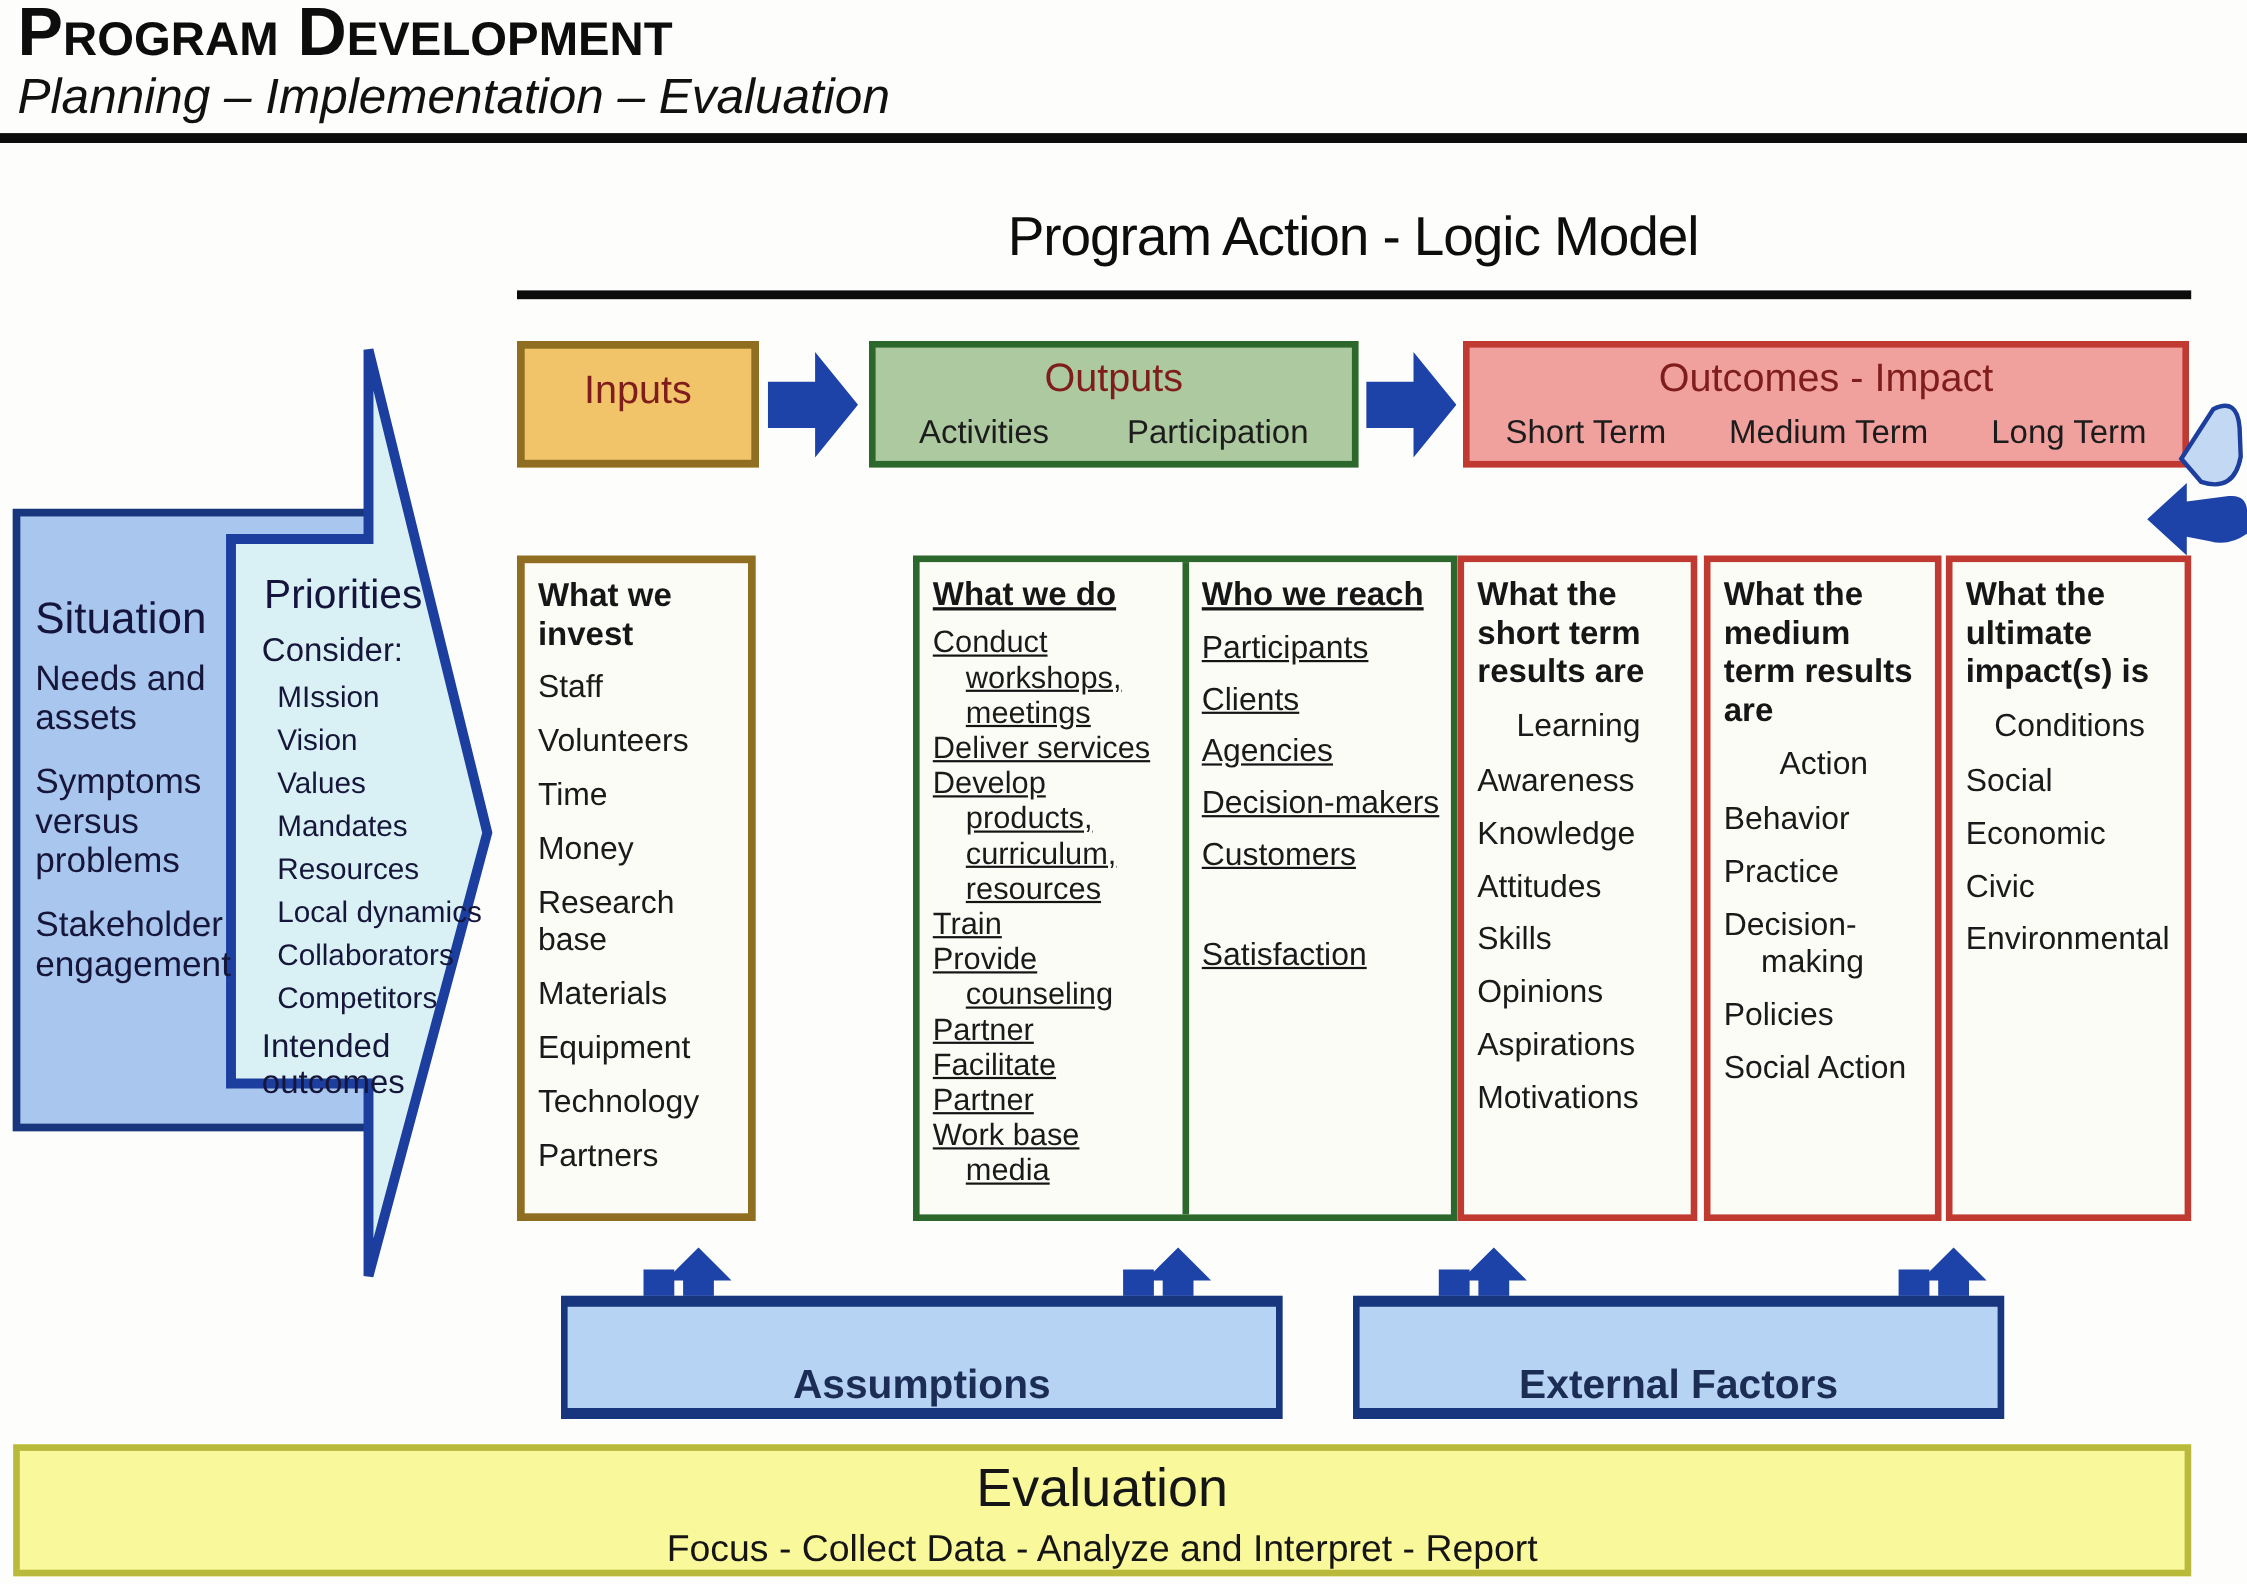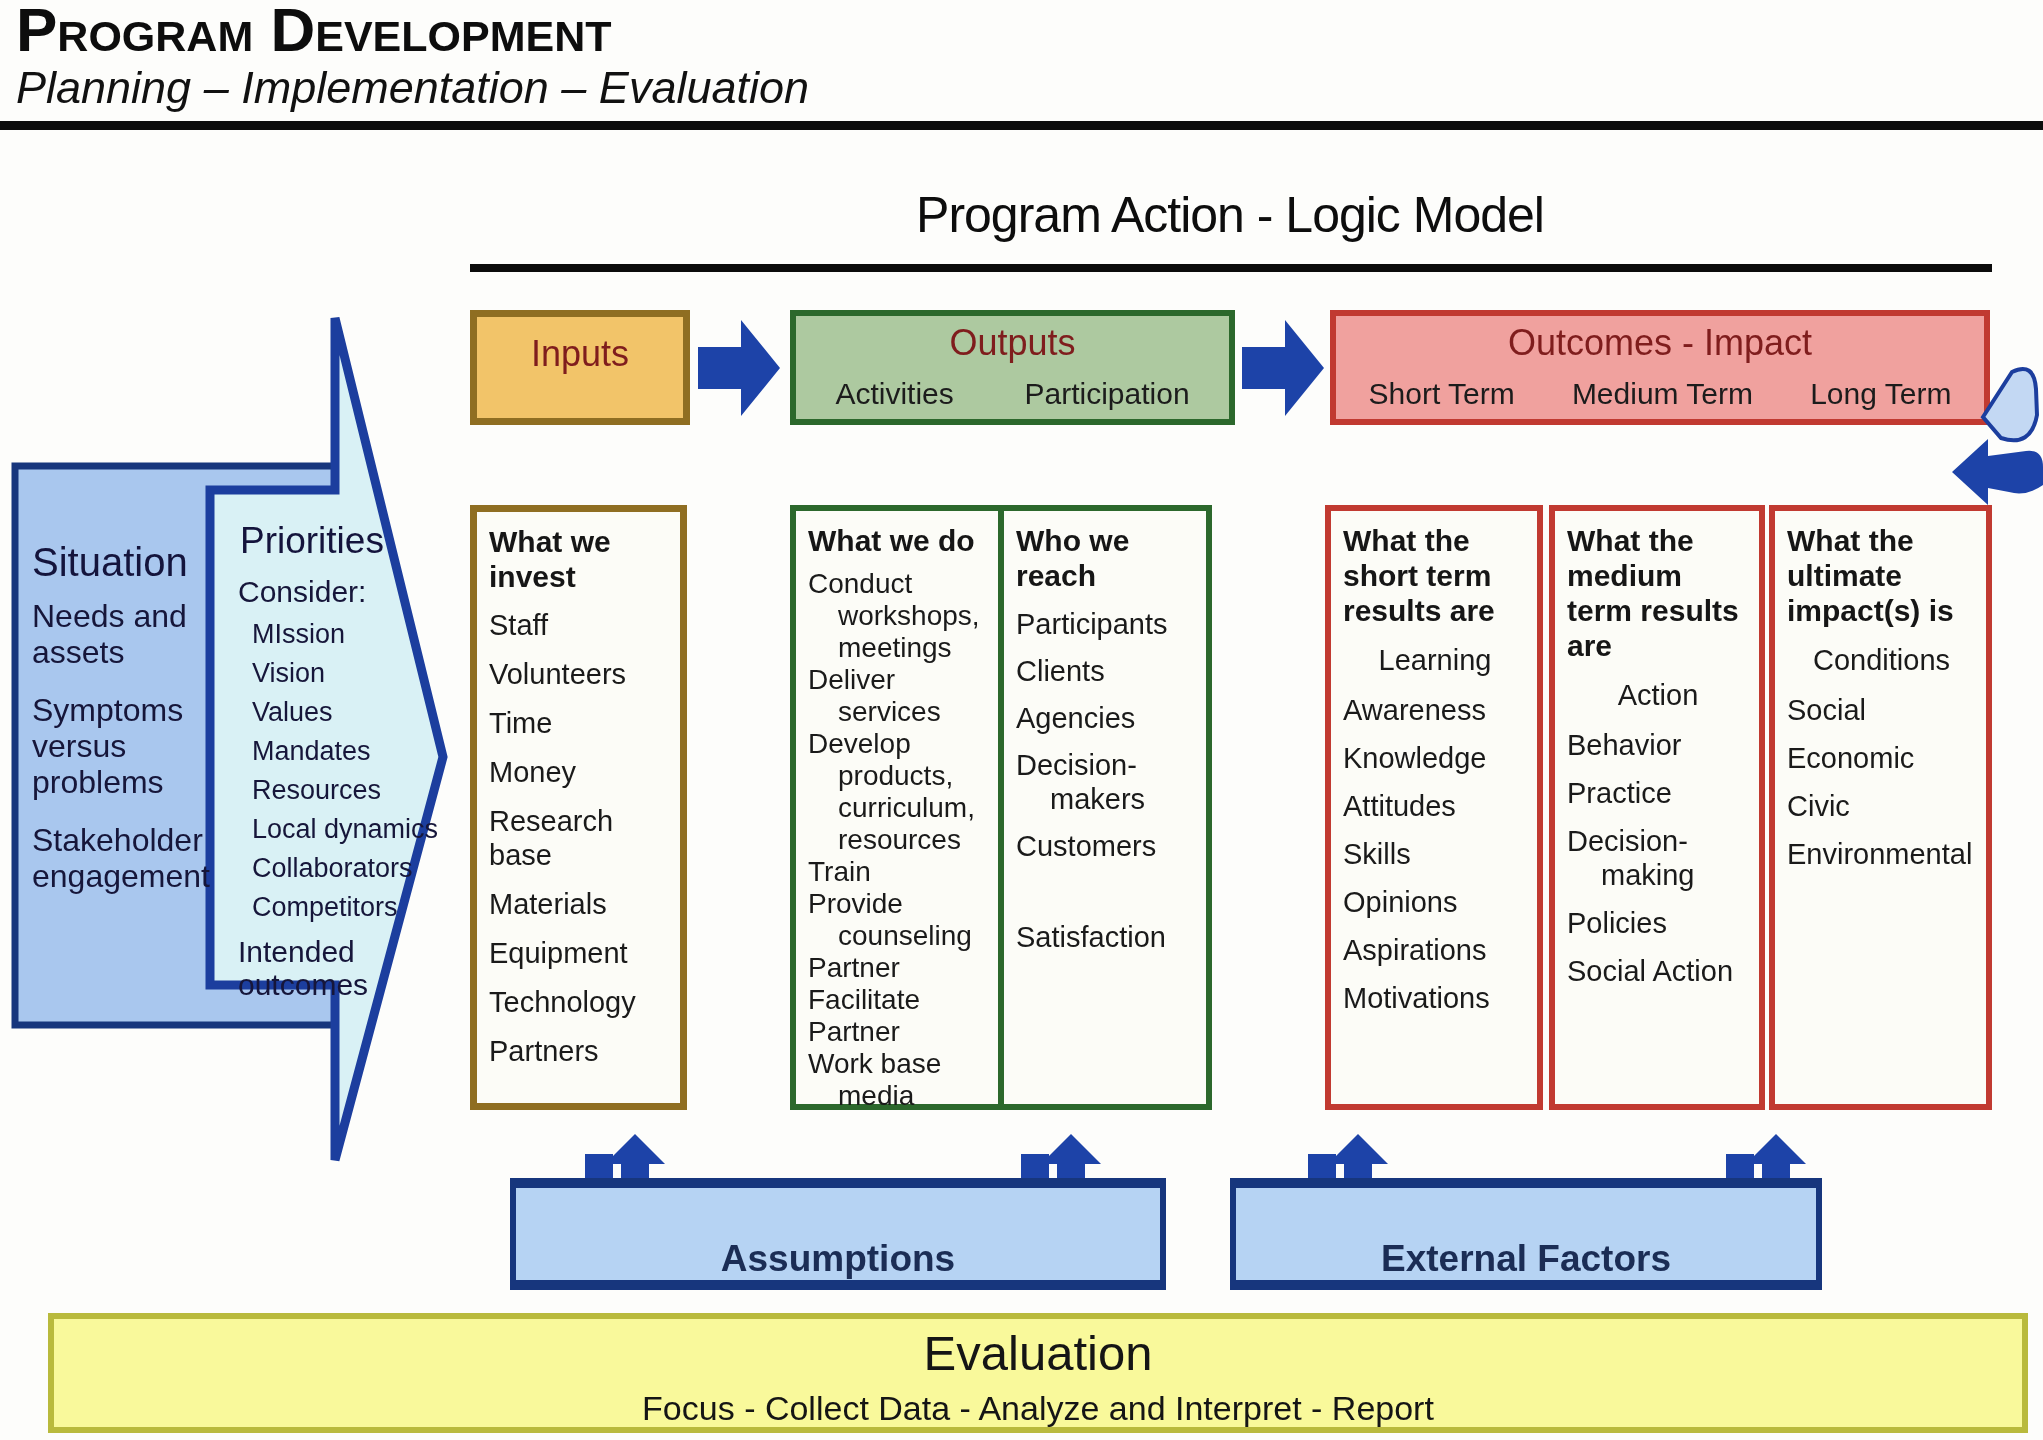--- a/index.html
+++ b/index.html
@@ -25,21 +25,21 @@
   .hdr-outcomes{left:1330px;width:660px;background:#f0a19e;border:6px solid #c13a31;}
   .hdr-label{font-size:36px;font-weight:500;color:#7f1d1d;margin-top:6px;}
   .hdr-subrow{display:flex;width:100%;justify-content:space-around;box-sizing:border-box;
     padding:0 4px;margin-top:13px;font-size:30px;color:#1c1c1c;}
 
   .flow-arrow{position:absolute;top:320px;}
 
   
   .col{position:absolute;top:505px;height:605px;box-sizing:border-box;background:#fcfcf7;}
   .col-invest{left:470px;width:217px;border:7px solid #8f6e22;}
-  .col-green{left:790px;width:422px;border:6px solid #2c682c;display:flex;}
+  .col-green{left:830px;width:495px;border:6px solid #2c682c;display:flex;text-decoration:underline;}
   .gcol{flex:1;box-sizing:border-box;}
   .gcol+.gcol{border-left:6px solid #2c682c;}
   .col-red{border:6px solid #c13a31;}
   .col-short{left:1325px;width:218px;}
   .col-medium{left:1549px;width:216px;}
   .col-long{left:1769px;width:223px;}
 
   .col-pad{padding:12px 10px 0 12px;}
   .col-heading{font-weight:bold;font-size:30px;line-height:35px;color:#161616;}
   .plain-list{margin-top:14px;}
@@ -70,21 +70,21 @@
     border:6px solid #17367d;border-top-width:10px;border-bottom-width:10px;
     display:flex;align-items:flex-end;justify-content:center;}
   .bar-assumptions{left:510px;width:656px;}
   .bar-external{left:1230px;width:592px;}
   .bar-label{font-size:37px;font-weight:600;color:#1b2d55;}
 
   .pair-arrow{position:absolute;top:1132px;}
 
   
   .evaluation{position:absolute;left:12px;top:1313px;width:1980px;height:120px;box-sizing:border-box;
-    background:#f9f99b;border:6px solid #b9ba3c;text-align:center;margin-left:36px;}
+    background:#f9f99b;border:6px solid #b9ba3c;text-align:center;}
   .eval-title{font-size:49px;color:#151515;margin-top:6px;}
   .eval-subtitle{font-size:34px;color:#151515;margin-top:8px;}
 </style>
 </head>
 <body>
 
 <div class="page">
 
   <div class="main-title">Program Development</div>
   <div class="main-subtitle">Planning – Implementation – Evaluation</div>

